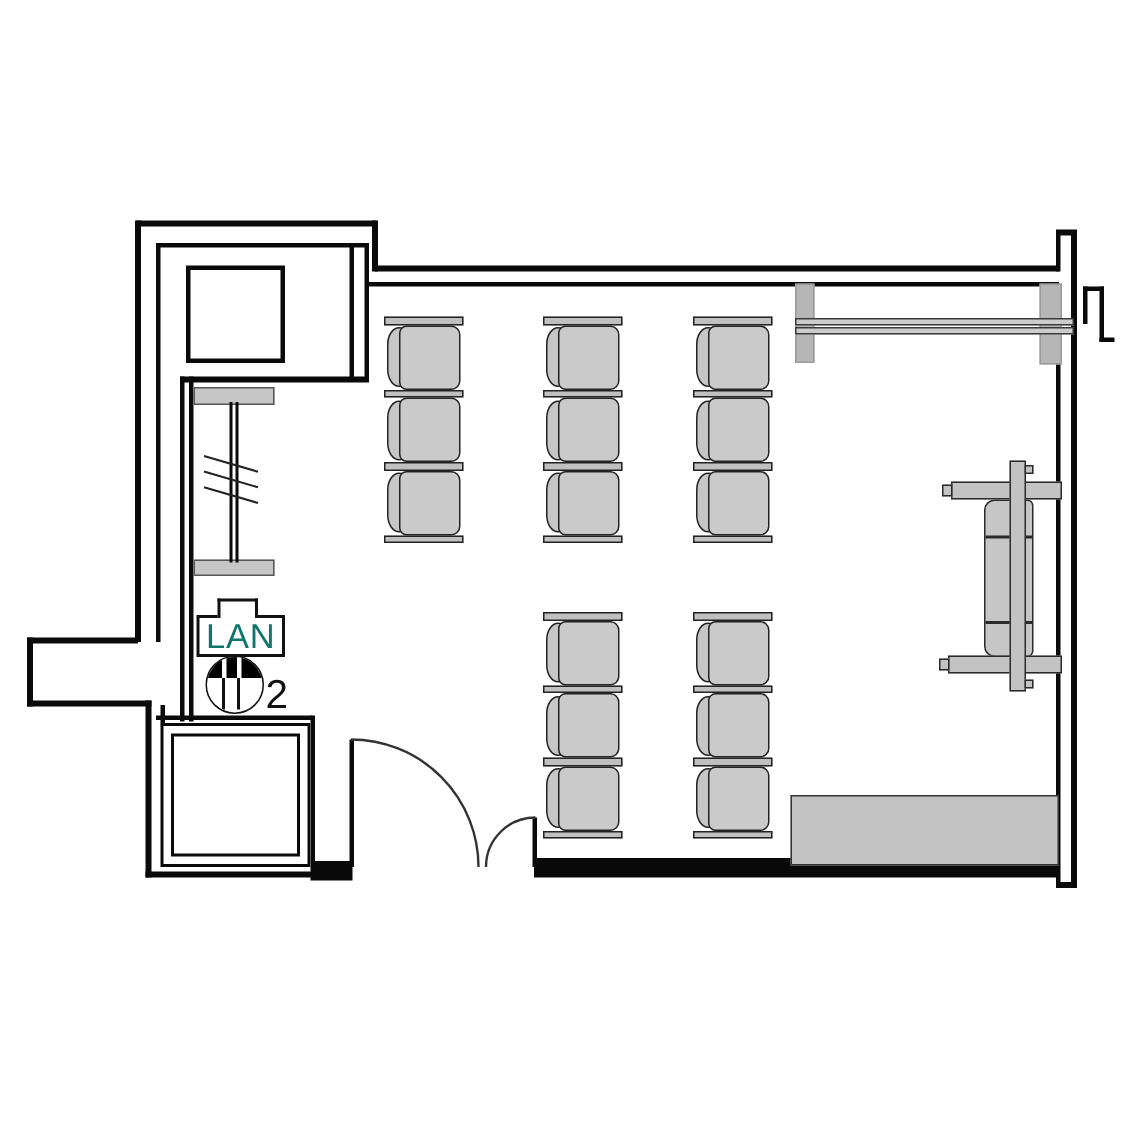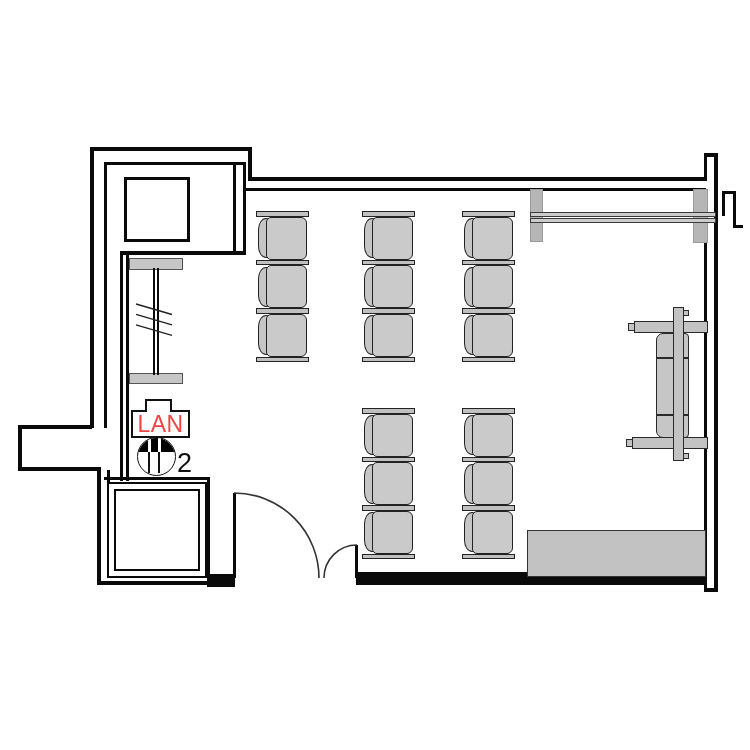--- a/index.html
+++ b/index.html
@@ -18,21 +18,21 @@
   .desk-bar{position:absolute;width:53px;height:5.5px;background:#c0c0c0;border:1.4px solid #222;}
   .chair{position:absolute;width:49px;height:43px;}
   .chair .back{position:absolute;left:0;top:1.5px;width:17px;height:40px;background:#c6c6c6;
                border:1.4px solid #222;border-radius:9px 10px 10px 9px / 13px;}
   .chair .seat{position:absolute;left:8px;top:0;width:41px;height:43px;background:#cacaca;
                border:1.4px solid #222;border-radius:5px 6px 6px 5px;}
   .lan-notch{position:absolute;left:145px;top:399px;width:27px;height:13px;background:#fff;
              border:2px solid #111;border-bottom:none;z-index:3;}
   .lan-box{position:absolute;left:131px;top:410px;width:59px;height:28px;background:#fff;
            border:2.2px solid #111;z-index:2;display:flex;align-items:center;justify-content:center;
-           font-size:23px;color:#ef4444;letter-spacing:.5px;}
+           font-size:23px;color:#0f766e;letter-spacing:.5px;}
   .sym-circle{position:absolute;left:137px;top:437px;width:39px;height:39px;border:1.8px solid #111;
               border-radius:50%;background:#fff;overflow:hidden;}
   .sym-circle .segb{position:absolute;left:0;top:0;width:100%;height:14px;background:#000;}
   .sym-circle .slit{position:absolute;top:0;width:2.5px;height:14px;background:#fff;}
   .sym-circle .vline{position:absolute;top:14px;width:1.8px;height:21px;background:#111;}
   .door-count{position:absolute;left:177px;top:448px;font-size:27px;color:#111;}
   svg.overlay{position:absolute;left:0;top:0;pointer-events:none;}
   .chairs-block{position:absolute;left:656px;top:333px;width:33px;height:105px;background:#c6c6c6;
                 border:1.4px solid #2a2a2a;border-radius:7px 4px 4px 7px;}
   .chairs-block .div1,.chairs-block .div2{position:absolute;left:0;width:100%;height:1.6px;background:#2a2a2a;}

